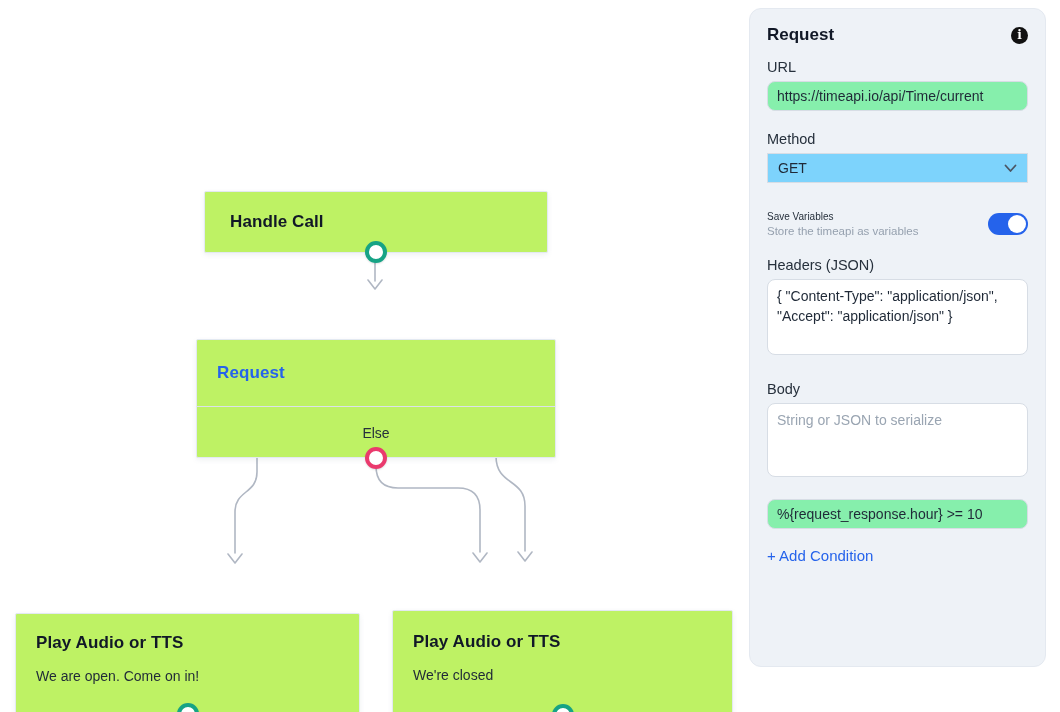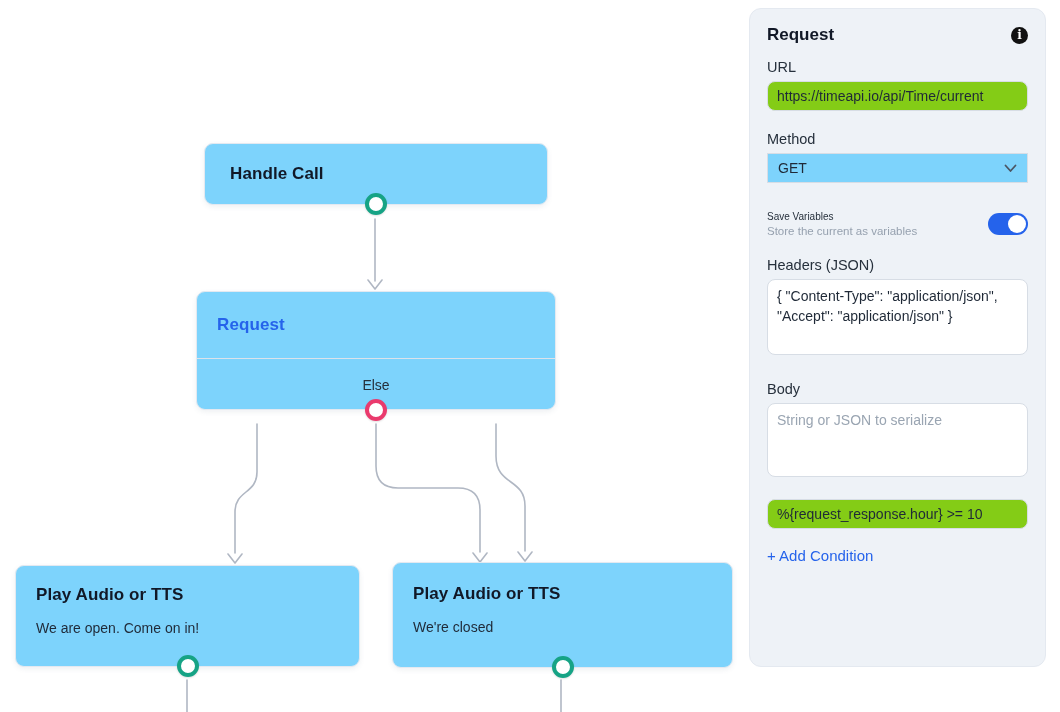--- a/index.html
+++ b/index.html
@@ -3,22 +3,22 @@
 <meta charset="utf-8">
 <style>
   * { margin:0; padding:0; box-sizing:border-box; }
   html,body { width:1060px; height:712px; background:#ffffff; overflow:hidden;
     font-family:"Liberation Sans","DejaVu Sans",sans-serif; }
 
   
   .canvas { position:absolute; left:0; top:0; width:1060px; height:712px; }
   .edges { position:absolute; left:0; top:0; width:1060px; height:712px; pointer-events:none; }
 
-  .node { position:absolute; background:#7dd3fc; border:1px solid #e3e9f1; border-radius:9px;
-    box-shadow:0 2px 5px rgba(100,116,139,0.10); }
+  .node { position:absolute; background:#bef264; border:1px solid #e3e9f1; border-radius:2px;
+    box-shadow:0 2px 5px rgba(100,116,139,0.10);margin-top:48px; }
   .node-title { font-size:17px; font-weight:700; color:#111827; letter-spacing:0.1px; }
   .node-title.blue { color:#2563eb; }
   .node-body-text { font-size:14px; color:#1f2937; }
 
   .node-handle { left:204px; top:143px; width:344px; height:62px; display:flex; align-items:center; padding-left:25px; }
 
   .node-request { left:196px; top:291px; width:360px; height:119px; }
   .node-request .req-header { height:66px; display:flex; align-items:center; padding-left:20px; }
   .branch-row { display:flex; height:52px; border-top:1px solid #dbe2ea; }
   .branch { flex:1; position:relative; display:flex; align-items:center; justify-content:center; }
@@ -36,21 +36,21 @@
 
   
   .panel { position:absolute; left:749px; top:8px; width:297px; height:659px;
     background:#eef2f7; border:1px solid #e4e9f0; border-radius:12px; padding:16px 17px; }
   .panel-header { display:flex; align-items:center; justify-content:space-between; }
   .panel-title { font-size:17px; font-weight:700; color:#111827; }
   .info-badge { width:17px; height:17px; border-radius:50%; background:#111111; color:#ffffff;
     font-size:12px; font-weight:700; display:flex; align-items:center; justify-content:center;
     font-family:"DejaVu Serif",serif; line-height:1; }
   .field-label { margin-top:14px; font-size:14.5px; color:#26303c; }
-  .text-input { margin-top:6px; width:100%; height:30px; background:#84cc16; border:1px solid #d7dde5;
+  .text-input { margin-top:6px; width:100%; height:30px; background:#86efac; border:1px solid #d7dde5;
     border-radius:8px; padding:0 9px; font-size:14px; color:#1f2937; outline:none;
     font-family:"Liberation Sans","DejaVu Sans",sans-serif; white-space:nowrap; overflow:hidden; }
   .select-box { margin-top:6px; width:100%; height:30px; background:#7dd3fc; border:1px solid #d7dde5;
     border-radius:0; padding:0 10px; font-size:14px; color:#1f2937; display:flex;
     align-items:center; justify-content:space-between; cursor:pointer; }
   .toggle-row { margin-top:28px; display:flex; align-items:flex-start; justify-content:space-between; }
   .toggle-label { font-size:10px; color:#26303c; }
   .toggle-hint { margin-top:3px; font-size:11.5px; color:#96a1af; }
   .toggle { width:40px; height:22px; border-radius:11px; background:#2563eb; position:relative;
     cursor:pointer; flex:none; margin-top:2px; }
@@ -135,21 +135,21 @@
   <div class="select-box">
     <span>GET</span>
     <svg width="13" height="9" viewBox="0 0 13 9" fill="none" stroke="#4b5563" stroke-width="1.8" stroke-linecap="round" stroke-linejoin="round">
       <path d="M1.5 1.5 L6.5 7 L11.5 1.5"></path>
     </svg>
   </div>
 
   <div class="toggle-row">
     <div>
       <div class="toggle-label">Save Variables</div>
-      <div class="toggle-hint">Store the current as variables</div>
+      <div class="toggle-hint">Store the timeapi as variables</div>
     </div>
     <div class="toggle">
       <div class="knob"></div>
     </div>
   </div>
 
   <div class="field-label label-headers">Headers (JSON)</div>
   <textarea class="ta-headers" spellcheck="false" style="">{ "Content-Type": "application/json", "Accept": "application/json" }</textarea>
 
   <div class="field-label label-body">Body</div>

